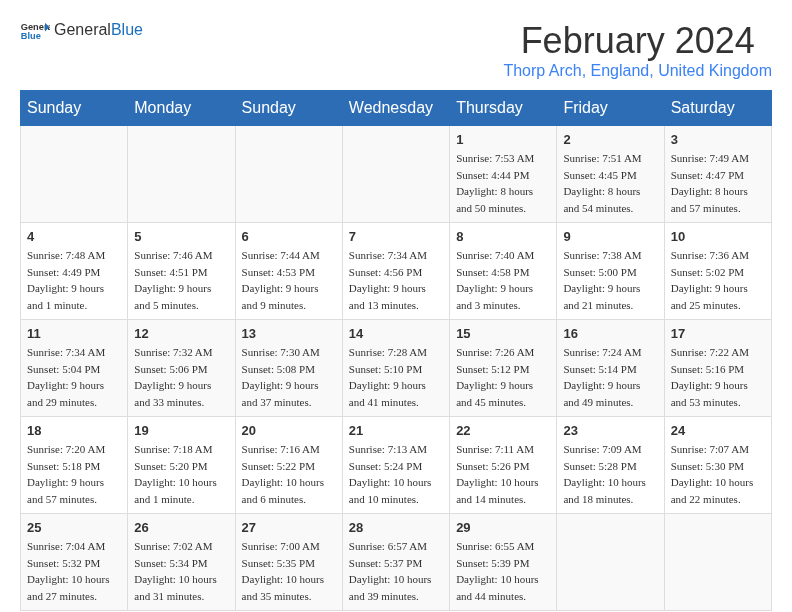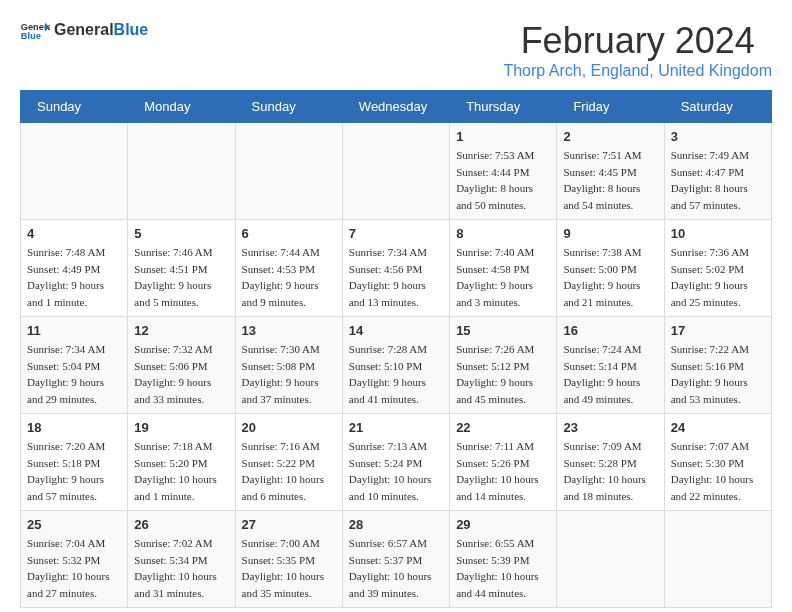--- a/index.html
+++ b/index.html
@@ -40,22 +40,22 @@
     table {
       width: 100%;
       border-collapse: collapse;
       table-layout: fixed;
     }
     thead tr {
       background-color: #2d6db5;
       color: #fff;
     }
     thead th {
-      padding: 8px 16px;
-      font-size: 13px;
+      padding: 8px 6px;
+      font-size: 16px;
       font-weight: normal;
       text-align: left;
       border: 1px solid #2d6db5;
     }
     tbody tr {
       border-bottom: 1px solid #ddd;
     }
     tbody td {
       vertical-align: top;
       padding: 6px;
@@ -86,21 +86,21 @@
 <body>
 
 <div class="header-section">
   <div class="logo">
     <svg class="logo-icon" viewBox="0 0 40 28" xmlns="http://www.w3.org/2000/svg">
       <text x="0" y="14" font-size="13" font-weight="bold" fill="#333">General</text>
       <text x="0" y="26" font-size="13" font-weight="bold" fill="#1a6fbe">Blue</text>
       <polygon points="34,4 40,10 34,16" fill="#1a6fbe"></polygon>
     </svg>
     <div>
-      <div style="font-size:16px;font-weight:bold;line-height:1.1;">
+      <div style="font-size:16px;font-weight:normal;line-height:1.1;">
         <span style="color:#333">General</span><span style="color:#1a6fbe">Blue</span>
       </div>
     </div>
   </div>
   <div class="title-section">
     <div class="month-title">February 2024</div>
     <div class="location-title">Thorp Arch, England, United Kingdom</div>
   </div>
 </div>
 

